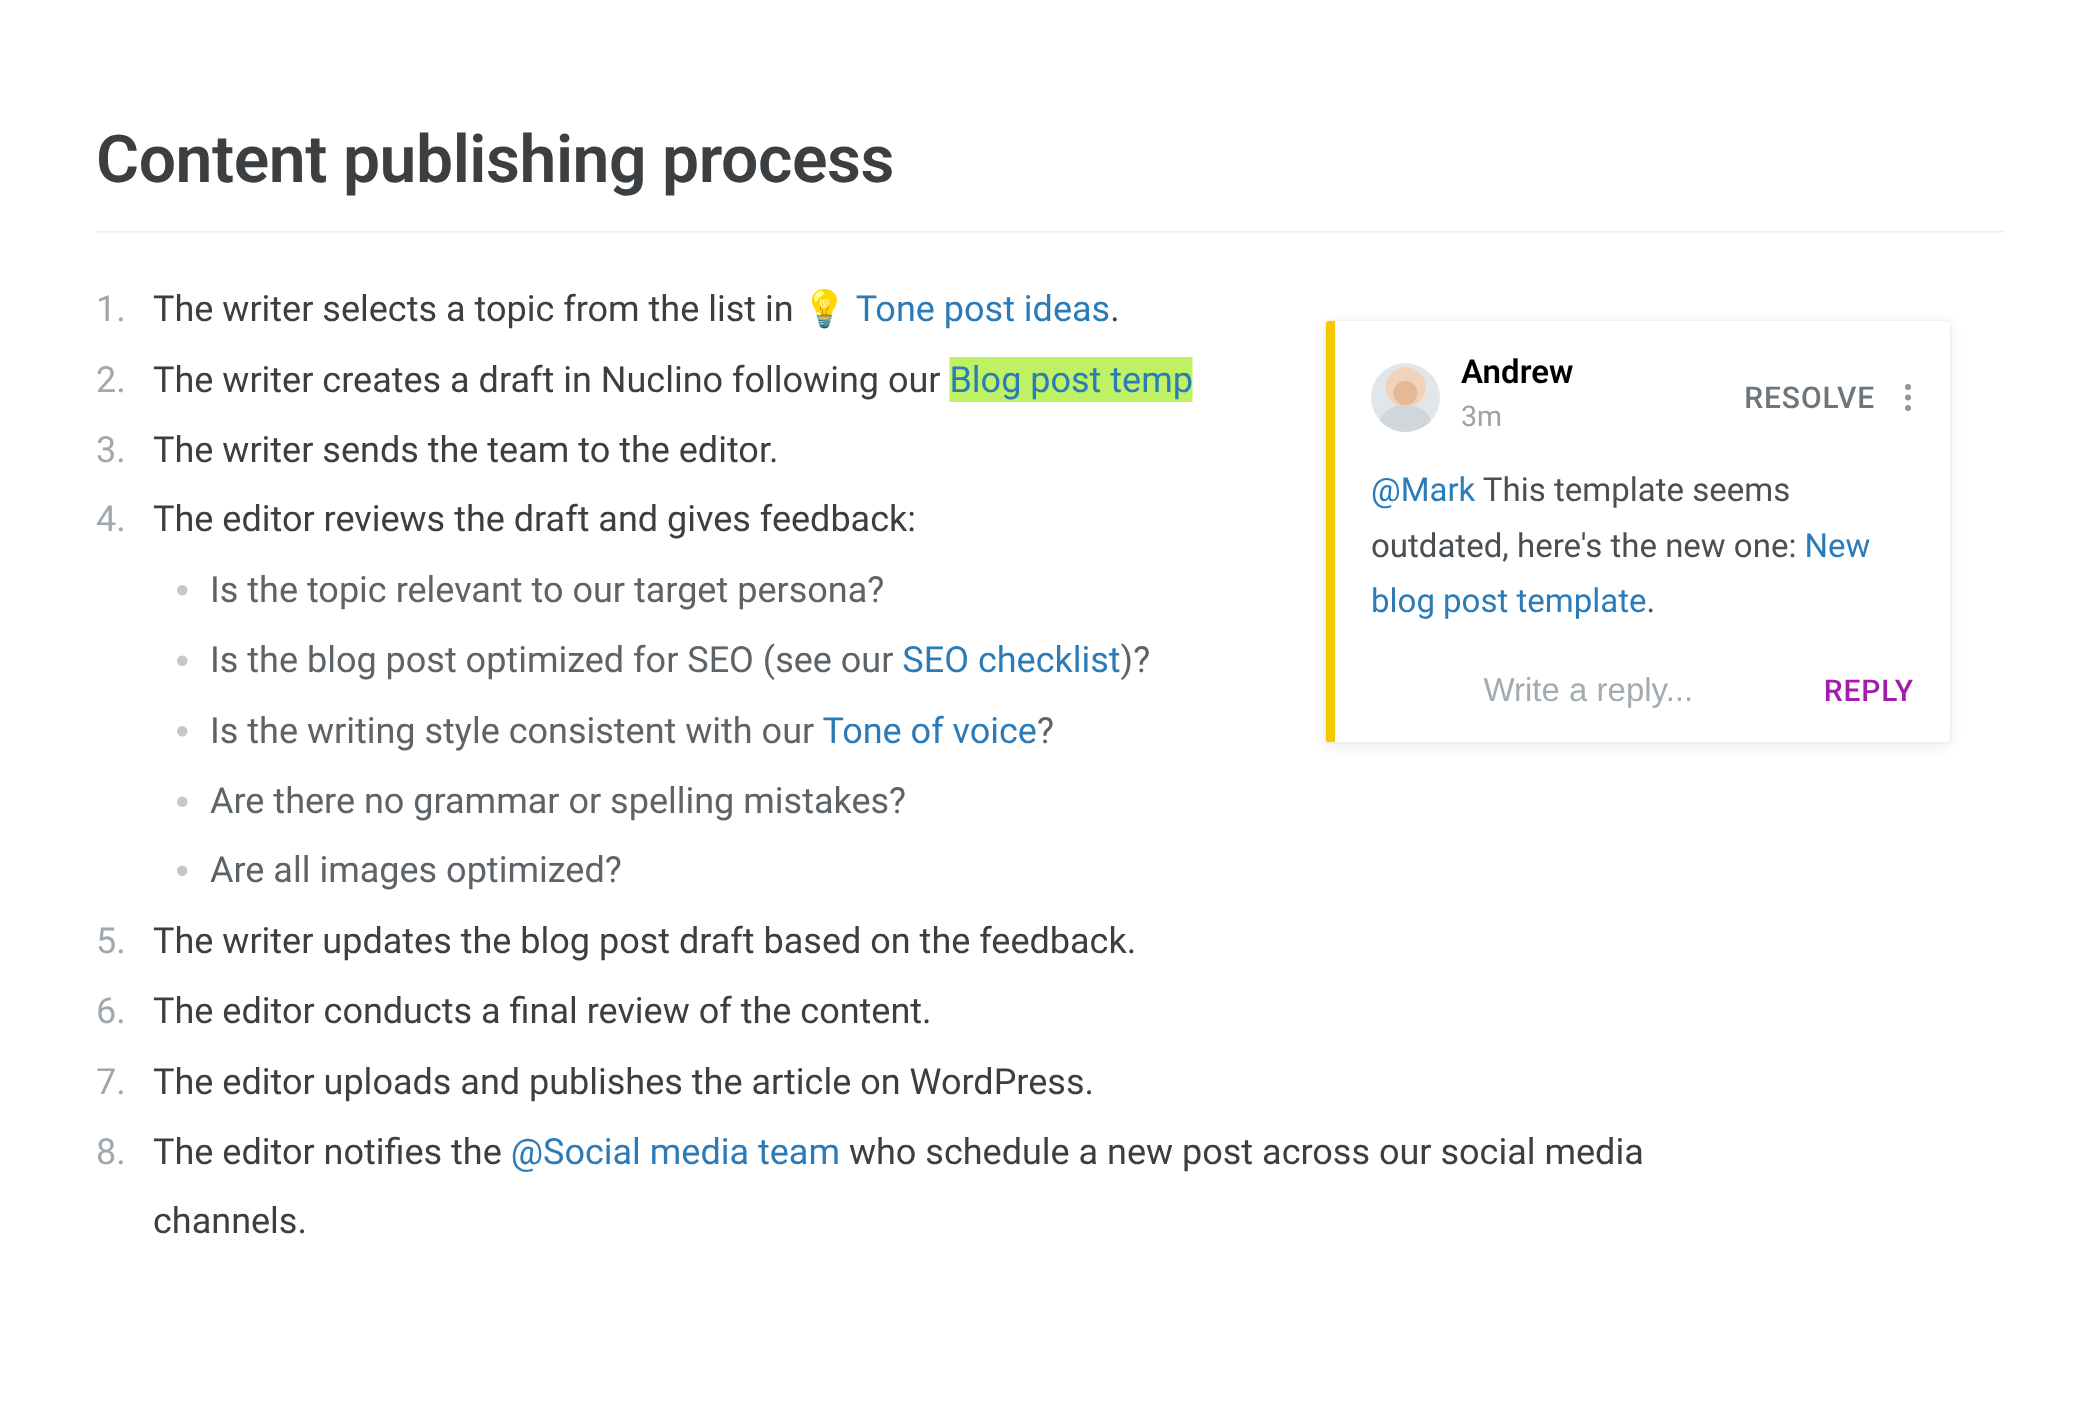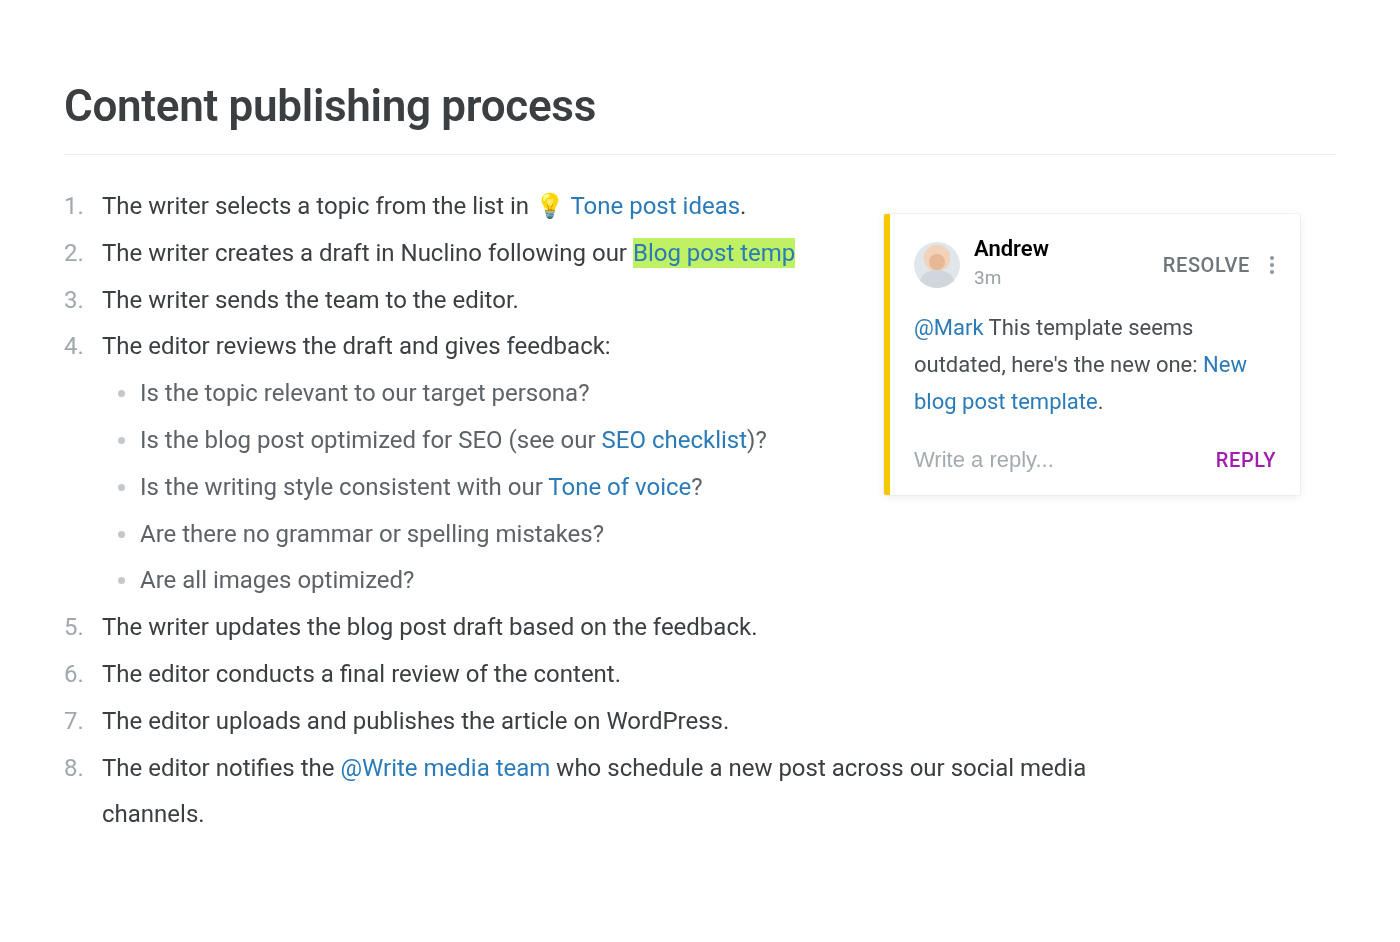--- a/index.html
+++ b/index.html
@@ -163,20 +163,21 @@
     gap: 12px;
     margin-top: 22px;
   }
   .reply-input {
     flex: 1 1 auto;
     border: none;
     outline: none;
     font-size: 22px;
     color: #4a4f53;
     background: transparent;
+    text-align: center;
   }
   .reply-input::placeholder { color: #a3abb0; }
   .reply-btn {
     color: #a21caf;
     font-size: 20px;
     letter-spacing: 0.6px;
     cursor: pointer;
     font-weight: 500;
   }
   .emoji { filter: saturate(1); }
@@ -215,21 +216,21 @@
         </li>
         <li><span>Are there no grammar or spelling mistakes?</span></li>
         <li><span>Are all images optimized?</span></li>
       </ul>
     </li>
 
     <li><span>The writer updates the blog post draft based on the feedback.</span></li>
     <li><span>The editor conducts a final review of the content.</span></li>
     <li><span>The editor uploads and publishes the article on WordPress.</span></li>
     <li>
-      <span>The editor notifies the </span><span class="mention">@Write media team</span><span> who schedule a new post across our social media channels.</span>
+      <span>The editor notifies the </span><span class="mention">@Social media team</span><span> who schedule a new post across our social media channels.</span>
     </li>
 
   </ol>
 
   <div class="comment-card">
     <div class="comment-head">
       <div class="avatar"></div>
       <div class="author-block">
         <div class="author-name">Andrew</div>
         <div class="author-time">3m</div>

